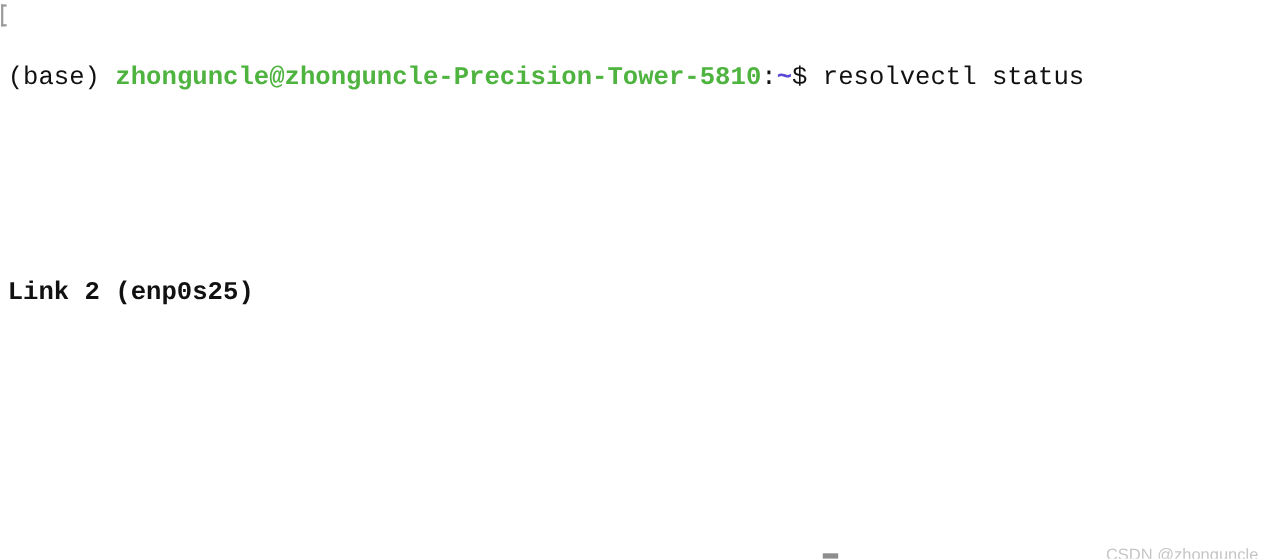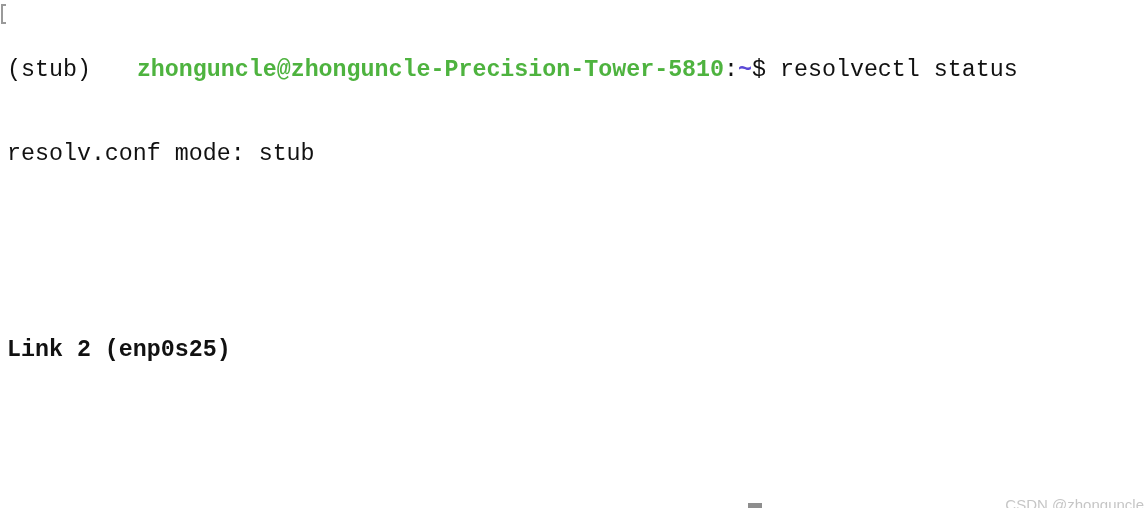--- a/index.html
+++ b/index.html
@@ -7,21 +7,21 @@
     .term {
       position: absolute; left: 7px; top: 0px;
       font-family: "Liberation Mono", "DejaVu Sans Mono", monospace;
       font-size: 23.3px;
       line-height: 28px;
       color: #111111;
       white-space: pre;
     }
     .line { height: 28px; display: block; }
     .bold { font-weight: bold; }
-    .green { color: #4eb33f; font-weight: bold; margin-left: 32px; }
+    .green { color: #4eb33f; font-weight: bold; }
     .tilde { color: #5b49d6; font-weight: bold; }
     .mark {
       position: absolute; left: 1px; top: 4px; width: 5px; height: 20px;
       border: 2px solid #9a9a9a; border-right: none; box-sizing: border-box;
     }
     .cursor {
       position: absolute; left: 748px; top: 503px; width: 14px; height: 5px;
       background: #8e8e8e;
     }
     .watermark {
@@ -29,22 +29,21 @@
       font-family: Liberation Sans, sans-serif; font-size: 15px;
       color: rgba(150,150,150,0.55);
     }
   </style>
 </head>
 <body>
 
 <div>
   <div class="mark"></div>
   <div class="term">
-    <span class="line"><span>(stub) </span><span class="green">zhonguncle@zhonguncle-Precision-Tower-5810</span><span>:</span><span class="tilde">~</span><span>$ </span><span>resolvectl status</span></span>
-    <span class="line">resolv.conf mode: stub</span>
+    <span class="line"><span>(base) </span><span class="green">zhonguncle@zhonguncle-Precision-Tower-5810</span><span>:</span><span class="tilde">~</span><span>$ </span><span>resolvectl status</span></span>
     <span class="line"></span>
 
     <span class="line bold">Link 2 (enp0s25)</span>
     
     
     
 
     
     
     

